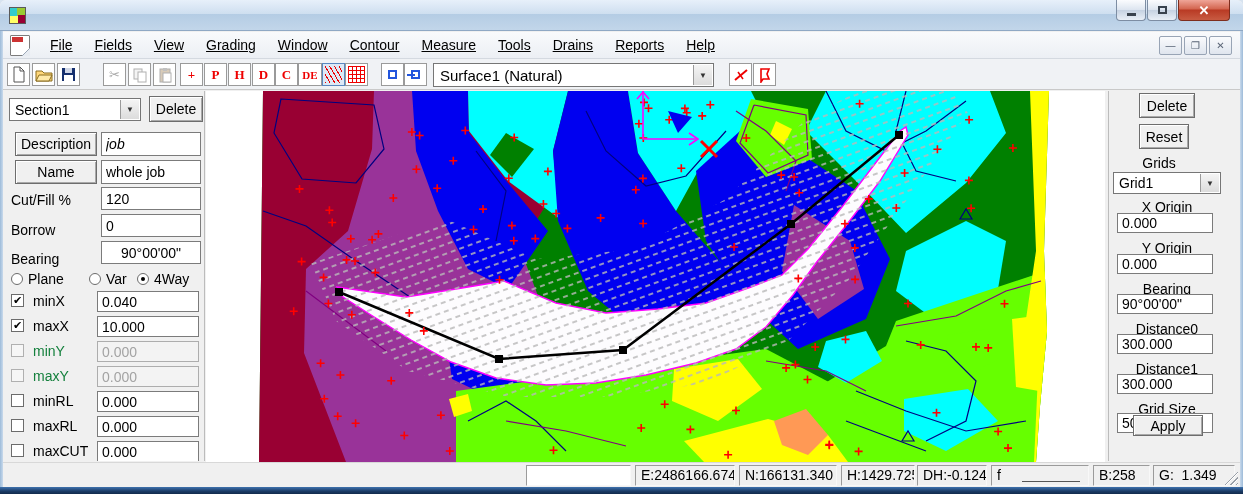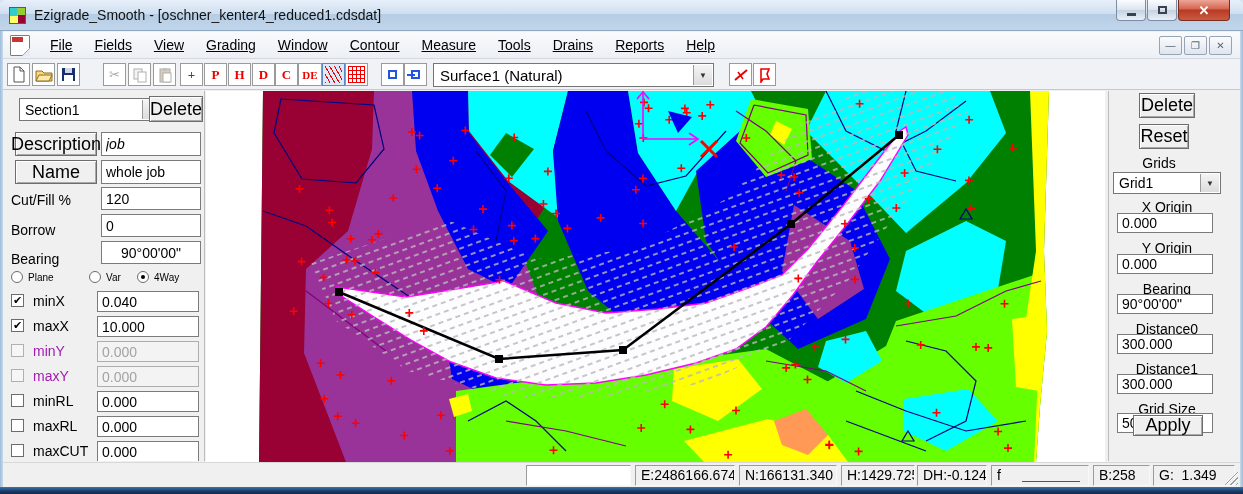--- a/index.html
+++ b/index.html
@@ -61,40 +61,40 @@
     border:1px solid #767676;font-size:15px;display:flex;align-items:center;padding-left:6px;}
   .combo-arrow{position:absolute;right:1px;top:1px;bottom:1px;width:19px;background:linear-gradient(#f4f4f4,#dcdcdc);
     border-left:1px solid #9a9a9a;display:flex;align-items:center;justify-content:center;font-size:8px;color:#333;}
   
   #left-panel{position:absolute;left:3px;top:91px;width:202px;height:370px;background:#f0f0f0;
     border-right:1px solid #bcbcbc;overflow:hidden;font-size:14px;}
   #right-panel{position:absolute;left:1108px;top:91px;width:129px;height:370px;background:#f0f0f0;
     border-left:1px solid #bcbcbc;overflow:hidden;font-size:14px;}
   .btn3d{position:absolute;background:#f0f0f0;border:1px solid #6d6d6d;
     box-shadow:inset 1px 1px 0 #ffffff,inset -1px -1px 0 #a9a9a9;
-    display:flex;align-items:center;justify-content:center;font-size:18px;color:#000;}
+    display:flex;align-items:center;justify-content:center;font-size:14px;color:#000;}
   .inp{position:absolute;background:#fff;border:1px solid #7b7b7b;font-size:14px;color:#000;
     font-family:"Liberation Sans",sans-serif;padding:0 4px;}
   .inp:disabled,.inp.gray{background:#f3f3f3;color:#a3a3a3;border-color:#adadad;}
   .plabel{position:absolute;color:#000;}
   .combo{position:absolute;background:#fff;border:1px solid #767676;display:flex;align-items:center;
     padding-left:5px;font-size:14px;}
   
-  .radio{display:inline-flex;align-items:center;position:absolute;font-size:10px;}
+  .radio{display:inline-flex;align-items:center;position:absolute;font-size:14px;}
   .radio .circ{width:12px;height:12px;border-radius:50%;background:#fff;border:1px solid #6c6c6c;
     margin-right:5px;position:relative;}
   .radio.checked .circ::after{content:"";position:absolute;left:3px;top:3px;width:4px;height:4px;border-radius:50%;background:#000;}
   .lp-row{position:absolute;left:0;width:202px;height:22px;}
   .cb{position:absolute;left:8px;top:3px;width:13px;height:13px;background:#fff;border:1px solid #6c6c6c;
     font-size:11px;line-height:11px;text-align:center;color:#000;}
   .lp-row .tick{visibility:hidden;}
   .lp-row.checked .tick{visibility:visible;}
   .lp-row.disabled .cb{border-color:#b0b0b0;background:#f6f6f6;}
   .cb-label{position:absolute;left:30px;top:2px;}
-  .lp-row.disabled .cb-label{color:#a21caf;}
+  .lp-row.disabled .cb-label{color:#15803d;}
   .rowinp{left:94px;top:0;width:102px;height:21px;}
   
   #map-area{position:absolute;left:206px;top:91px;width:899px;height:371px;background:#fff;}
   
   #statusbar{position:absolute;left:3px;top:462px;width:1237px;height:25px;background:#f0f0f0;
     border-top:1px solid #d8d8d8;font-size:14px;}
   .sp{position:absolute;top:2px;height:21px;border:1px solid;border-color:#9b9b9b #f8f8f8 #f8f8f8 #9b9b9b;
     background:#f0f0f0;padding:1px 5px;white-space:nowrap;overflow:hidden;color:#000;}
   .sp.white{background:#fff;}
   #grip{position:absolute;right:2px;top:8px;width:14px;height:14px;
@@ -102,21 +102,20 @@
     clip-path:polygon(100% 0,100% 100%,0 100%);}
   #f-line{position:absolute;left:30px;top:15px;width:58px;border-bottom:1px solid #555;}
 </style>
 </head>
 <body>
 
 <div id="win">
 
   <div id="titlebar">
     <div id="app-icon"></div>
-    <div id="title-text">Ezigrade_Smooth - [oschner_kenter4_reduced1.cdsdat]</div>
     <div class="winbtn" id="btn-min">
         <span class="glyph-min"></span>
       </div>
     <div class="winbtn" id="btn-max">
         <span class="glyph-max"></span>
       </div>
     <div class="winbtn" id="btn-close">
         <span>✕</span>
       </div>
   </div>
@@ -204,21 +203,21 @@
         </svg>
       </div>
     <div class="tbtn" style="left:750px">
       <svg width="16" height="16">
           <path d="M4 2h8l-2 5 2 5H6l-2 3z" fill="none" stroke="#e00" stroke-width="1.6"></path>
         </svg>
       </div>
   </div>
 
   <div id="left-panel">
-    <div class="combo" style="left:16px;top:7px;width:144px;height:23px">
+    <div class="combo" style="left:6px;top:7px;width:132px;height:23px">
       <span>Section1</span>
       <span class="combo-arrow">▼</span>
     </div>
     <div class="btn3d" style="left:146px;top:5px;width:54px;height:26px">Delete</div>
 
     <div class="btn3d" style="left:12px;top:41px;width:82px;height:24px">Description</div>
     <input class="inp" style="left: 98px; top: 41px; width: 100px; height: 24px; font-style: italic;" value="job">
 
     <div class="btn3d" style="left:12px;top:69px;width:82px;height:24px">Name</div>
     <input class="inp" style="left: 98px; top: 69px; width: 100px; height: 24px;" value="whole job">

